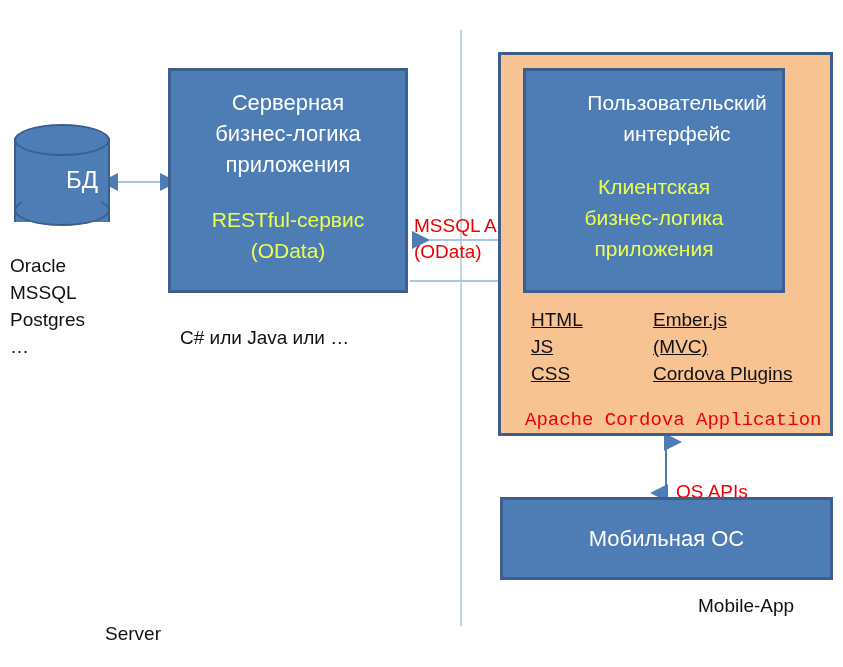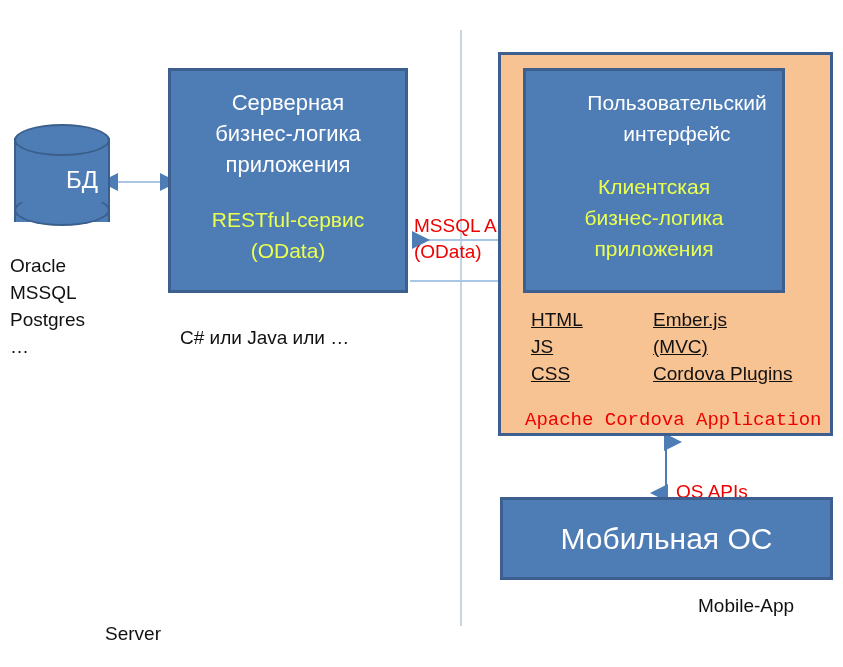--- a/index.html
+++ b/index.html
@@ -160,21 +160,21 @@
 
   
   #mobile-os-box {
     left: 500px;
     top: 497px;
     width: 333px;
     height: 83px;
   }
   #mobile-os-box .title {
     color: #ffffff;
-    font-size: 30px;
+    font-size: 22px;
     line-height: 77px;
   }
 
   
   .plain-label {
     color: #111111;
     font-size: 19px;
     line-height: 27px;
   }
   #db-tech-list { left: 10px; top: 252px; width: 150px; }

